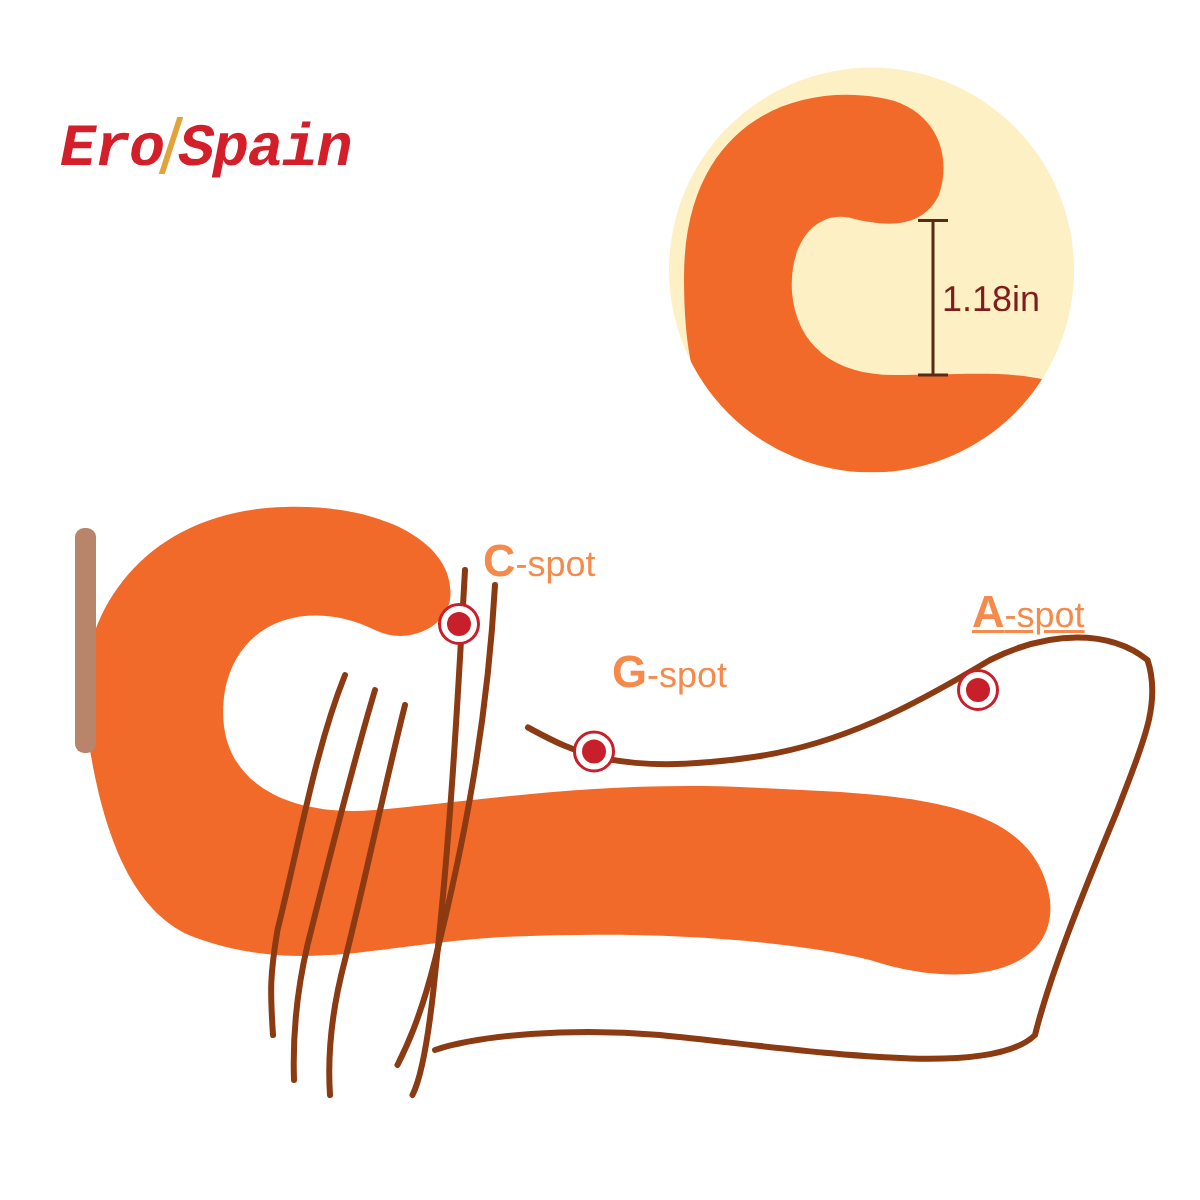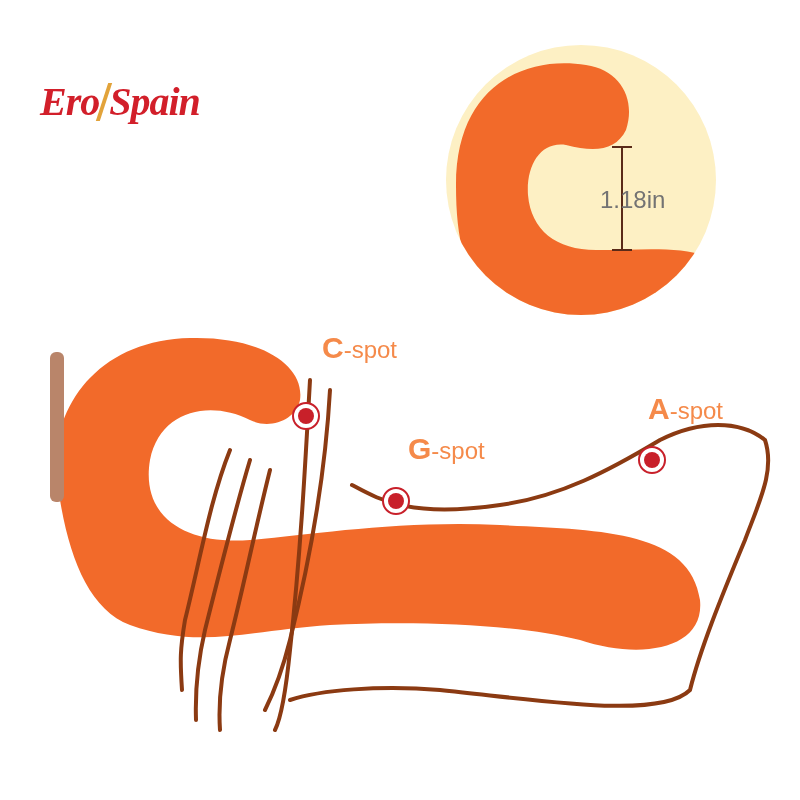--- a/index.html
+++ b/index.html
@@ -3,39 +3,39 @@
   <meta charset="utf-8">
   <style>
     html, body { margin: 0; padding: 0; }
     body {
       width: 800px; height: 800px; background: #ffffff;
       position: relative; overflow: hidden;
       font-family: "Liberation Sans", sans-serif;
     }
     .logo {
       position: absolute; left: 40px; top: 78px;
-      font-family: Liberation Serif, serif;
+      font-family: Liberation Mono, monospace;
       font-weight: bold; font-style: italic;
       font-size: 40px; letter-spacing: -1px;
       color: var(--brand, #d21f2a);
     }
     .logo .slash {
       display: inline-block; width: 4px; height: 38px;
       background: #e2a33a; transform: skewX(-18deg);
       margin: 0 3px; vertical-align: -6px;
     }
     .inset {
       position: absolute; left: 446px; top: 45px;
       width: 270px; height: 270px; border-radius: 50%;
       background: #fdf0c4; overflow: hidden;
     }
     .inset svg { position: absolute; left: 0; top: 0; }
     .dim-label {
-      position: absolute; left: 600px; top: 186px;
-      font-size: 24px; color: #737373;
+      position: absolute; left: 628px; top: 186px;
+      font-size: 24px; color: #7f1d1d;
     }
     .main-svg { position: absolute; left: 0; top: 0; }
     .spot-label {
       position: absolute; font-size: 26px; color: #f58a4a;
       font-weight: bold;
     }
     .spot-label .big { font-size: 30px; }
     .spot-label .small { font-weight: normal; font-size: 24px; }
     .marker {
       position: absolute; width: 28px; height: 28px; border-radius: 50%;
@@ -74,26 +74,26 @@
   <g fill="none" stroke="#8b3a12" stroke-width="4" stroke-linecap="round">
     <path d="M310,380 C305,470 300,560 290,650 C285,700 280,720 275,730"></path>
     <path d="M330,390 C325,480 310,560 290,640 C280,680 270,700 265,710"></path>
     <path d="M230,450 C210,500 200,560 185,620 C180,650 180,660 182,690"></path>
     <path d="M250,460 C235,510 220,570 205,630 C198,660 195,690 196,720"></path>
     <path d="M270,470 C255,530 245,580 230,640 C222,670 218,700 220,730"></path>
     <path d="M352,485 C380,500 410,518 500,505 C560,497 610,470 660,440 C700,420 740,420 765,440 C775,470 760,500 745,540 C720,600 700,650 690,690 C660,720 540,700 440,690 C380,685 320,690 290,700"></path>
   </g>
 </svg>
 
-<div class="spot-label" style="left:322px; top:331px;">
+<div class="spot-label" style="left:322px; top:358px;">
   <span class="big">C</span><span class="small">-spot</span>
 </div>
 <div class="marker" style="left:292px; top:402px;"></div>
 
 <div class="spot-label" style="left:408px; top:432px;">
   <span class="big">G</span><span class="small">-spot</span>
 </div>
 <div class="marker" style="left:382px; top:487px;"></div>
 
-<div class="spot-label" style="left:648px; top:392px;">
+<div class="spot-label" style="left:648px; top:392px;text-decoration:underline;">
   <span class="big">A</span><span class="small">-spot</span>
 </div>
 <div class="marker" style="left:638px; top:446px;"></div>
 
 </body></html>

